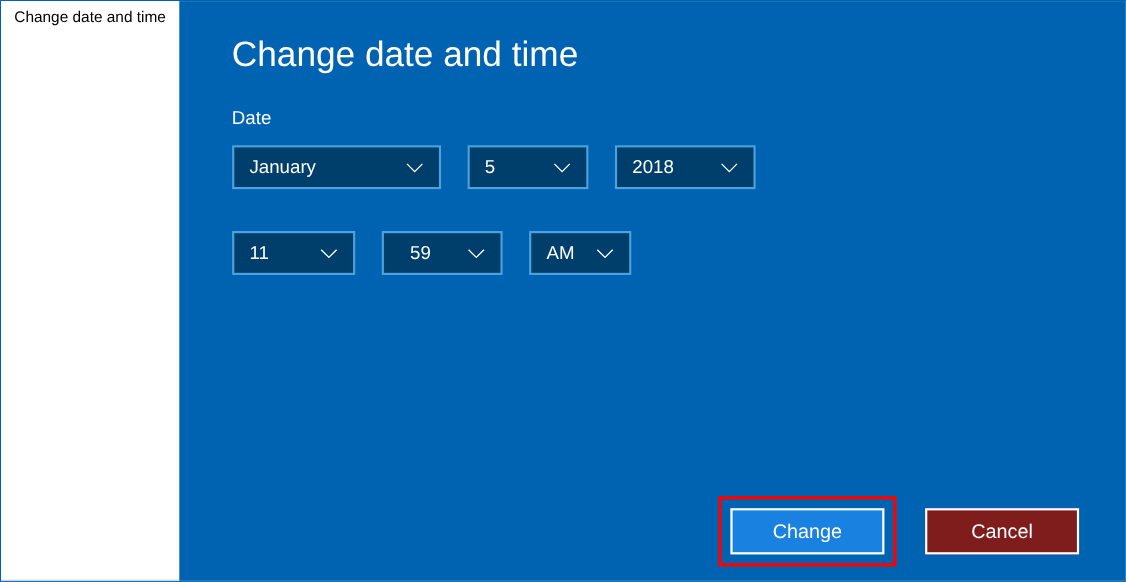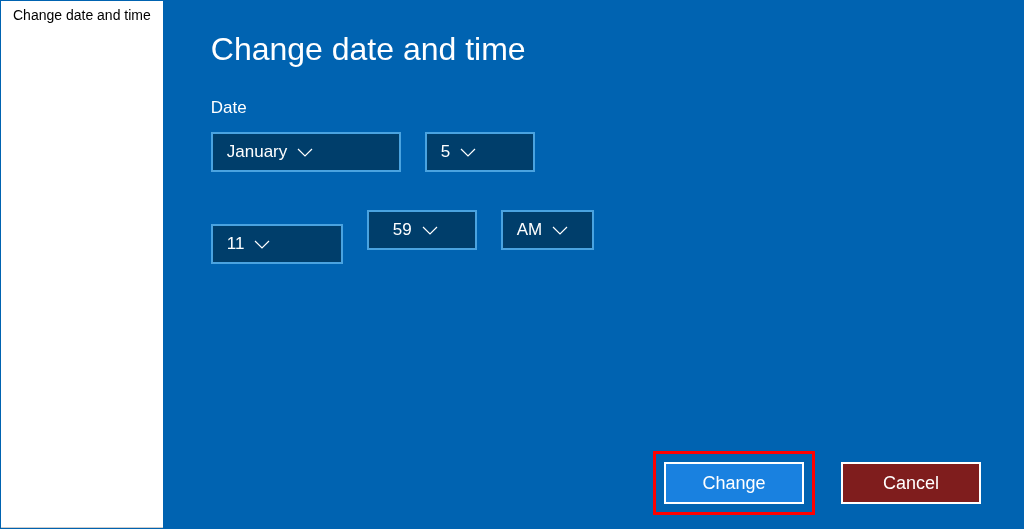--- a/index.html
+++ b/index.html
@@ -53,32 +53,33 @@
     .time-section {
       margin-bottom: 30px;
     }
     .controls-row {
       display: flex;
       gap: 24px;
     }
     .combo {
       display: inline-flex;
       align-items: center;
+      justify-content: space-between;
       background: #003e6b;
       border: 2px solid #4aa3e0;
       height: 40px;
       padding: 0 12px 0 14px;
       color: #ffffff;
       font-size: 17px;
       cursor: pointer;
     }
     .combo.month { width: 190px; }
     .combo.day   { width: 110px; }
     .combo.year  { width: 128px; }
-    .combo.hour  { width: 132px; margin-top: 14px; }
+    .combo.hour  { width: 112px; }
     .combo.minute{ width: 110px; padding-left: 24px; }
     .combo.ampm  { width: 93px; }
     .chevron {
       width: 20px;
       height: 20px;
       display: inline-block;
       margin-left: 8px;
     }
     .chevron svg {
       width: 20px;
@@ -137,20 +138,28 @@
           </span>
         </div>
         <div class="combo day">
           <span>5</span>
           <span class="chevron">
             <svg viewBox="0 0 20 20">
                 <path d="M3 7 L10 14 L17 7" stroke="#ffffff" stroke-width="1.2" fill="none"></path>
               </svg>
           </span>
         </div>
+        <div class="combo year">
+          <span>2018</span>
+          <span class="chevron">
+            <svg viewBox="0 0 20 20">
+                <path d="M3 7 L10 14 L17 7" stroke="#ffffff" stroke-width="1.2" fill="none"></path>
+              </svg>
+          </span>
+        </div>
       </div>
     </div>
 
     <div class="time-section">
       <div class="controls-row">
         <div class="combo hour">
           <span>11</span>
           <span class="chevron">
             <svg viewBox="0 0 20 20">
                 <path d="M3 7 L10 14 L17 7" stroke="#ffffff" stroke-width="1.2" fill="none"></path>

